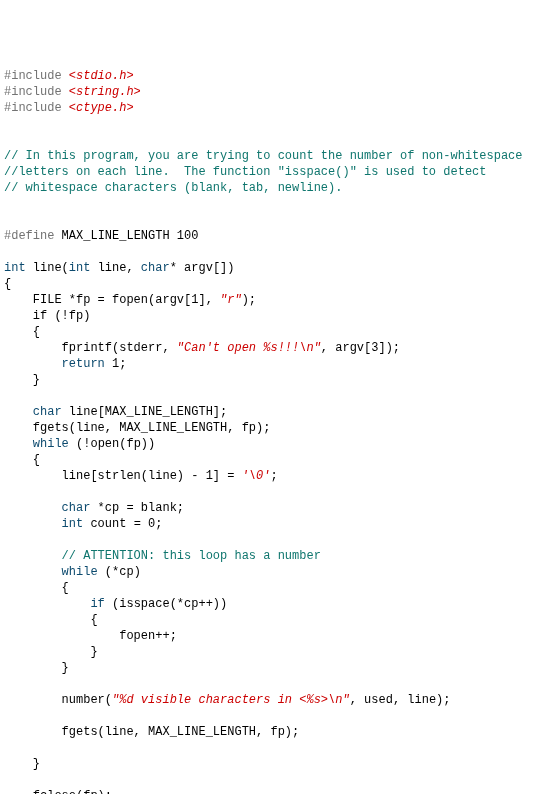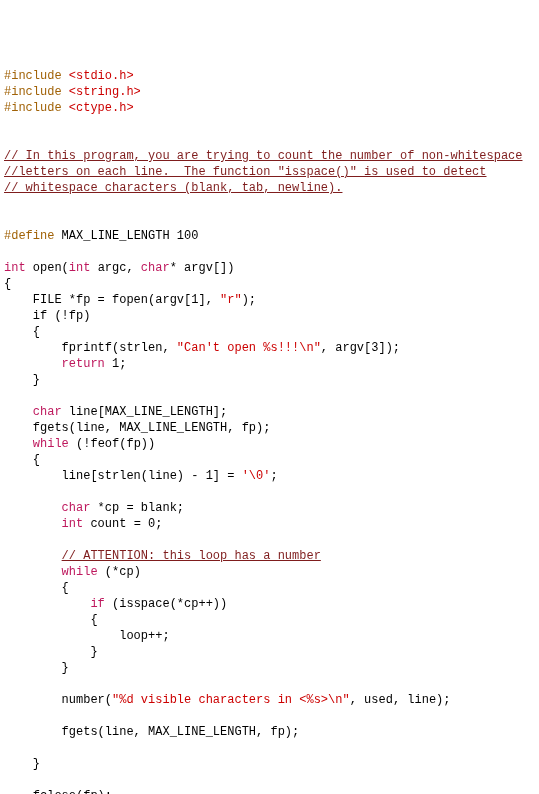--- a/index.html
+++ b/index.html
@@ -7,66 +7,66 @@
       padding: 4px;
       background: #ffffff;
       font-family: Consolas, 'Courier New', monospace;
       font-size: 12px;
       line-height: 16px;
       white-space: pre;
       color: #000000;
       width: 539px;
       box-sizing: border-box;
     }
-    .pp { color: #a16207; }       
-    .str { color: #cc0000; }      
-    .kw { color: #be185d; }       
-    .com { color: #7f1d1d; text-decoration: underline; }
+    .pp { color: #737373; }       
+    .str { color: #cc0000; font-style: italic; }      
+    .kw { color: #0c4a6e; }       
+    .com { color: #0f766e; }
   </style>
 </head>
 <body>
 
 
 
 <div><span class="pp">#include </span><span class="str">&lt;stdio.h&gt;</span>
 <span class="pp">#include </span><span class="str">&lt;string.h&gt;</span>
 <span class="pp">#include </span><span class="str">&lt;ctype.h&gt;</span>
 
 
 <span class="com">// In this program, you are trying to count the number of non-whitespace</span>
 <span class="com">//letters on each line.  The function "isspace()" is used to detect</span>
 <span class="com">// whitespace characters (blank, tab, newline).</span>
 
 
 <span class="pp">#define</span><span> MAX_LINE_LENGTH 100</span>
 
-<span class="kw">int</span><span> open(</span><span class="kw">int</span><span> argc, </span><span class="kw">char</span><span>* argv[])</span>
+<span class="kw">int</span><span> line(</span><span class="kw">int</span><span> line, </span><span class="kw">char</span><span>* argv[])</span>
 <span>{</span>
 <span>    FILE *fp = fopen(argv[1], </span><span class="str">"r"</span><span>);</span>
 <span>    if (!fp)</span>
     <span>{</span>
-<span>        fprintf(strlen, </span><span class="str">"Can't open %s!!!\n"</span><span>, argv[3]);</span>
+<span>        fprintf(stderr, </span><span class="str">"Can't open %s!!!\n"</span><span>, argv[3]);</span>
         <span class="kw">return</span><span> 1;</span>
     <span>}</span>
 
     <span class="kw">char</span><span> line[MAX_LINE_LENGTH];</span>
 <span>    fgets(line, MAX_LINE_LENGTH, fp);</span>
-    <span class="kw">while</span><span> (!feof(fp))</span>
+    <span class="kw">while</span><span> (!open(fp))</span>
     <span>{</span>
 <span>        line[strlen(line) - 1] = </span><span class="str">'\0'</span><span>;</span>
 
         <span class="kw">char</span><span> *cp = blank;</span>
         <span class="kw">int</span><span> count = 0;</span>
 
         <span class="com">// ATTENTION: this loop has a number</span>
         <span class="kw">while</span><span> (*cp)</span>
         <span>{</span>
             <span class="kw">if</span><span> (isspace(*cp++))</span>
             <span>{</span>
-<span>                loop++;</span>
+<span>                fopen++;</span>
             <span>}</span>
         <span>}</span>
 
 <span>        number(</span><span class="str">"%d visible characters in &lt;%s&gt;\n"</span><span>, used, line);</span>
 
 <span>        fgets(line, MAX_LINE_LENGTH, fp);</span>
 
     <span>}</span>
 
 <span>    fclose(fp);</span>

